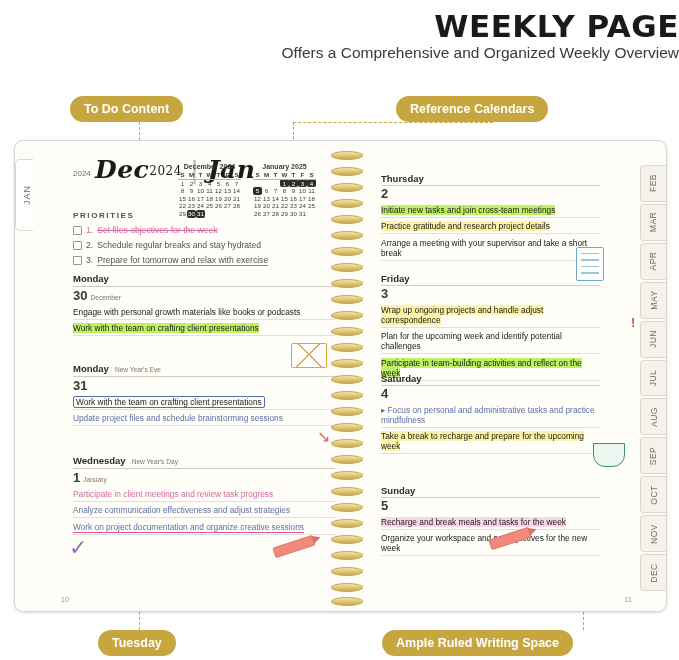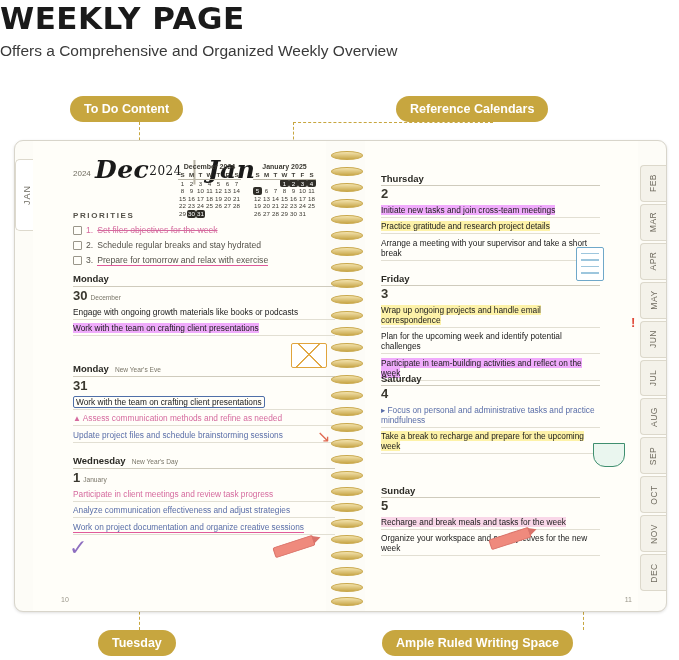--- a/index.html
+++ b/index.html
@@ -5,30 +5,30 @@
   html,body{margin:0;padding:0;}
   body{
     width:679px;height:660px;
     background:#ffffff;
     font-family:"Liberation Sans", sans-serif;
     color:#1a1a1a;
     overflow:hidden;
     position:relative;
   }
   
-  .hdr{ text-align:left; padding-top:0; }
+  .hdr{ text-align:right; padding-top:8px; }
   .hdr h1{
     margin:0;
     font-size:31px;
     letter-spacing:.5px;
     font-weight:800;
     font-family:"DejaVu Sans", sans-serif;
   }
   .hdr p{
-    margin:6px 0 0 0;
+    margin:0 0 0 0;
     font-size:15.5px;
     color:#3a3a3a;
     font-weight:400;
   }
 
   
   .callout{
     position:absolute;
     background:#c9a227;
     background:#c7a63f;
@@ -133,21 +133,21 @@
   .mini td.hd{font-weight:700;border-bottom:.5px solid #b8b4a6;}
   .mini td.mk{background:#2f2d27;color:#fff;border-radius:2px;}
 
   
   .prio{position:absolute;left:0;top:56px;width:258px;}
   .prio .ttl{font-size:8px;letter-spacing:1.6px;color:#55524a;font-weight:700;}
   .prio .row{display:flex;align-items:flex-start;gap:4px;margin-top:5px;font-size:8.6px;}
   .box{width:7px;height:7px;border:1px solid #9a968a;border-radius:1px;flex:none;margin-top:1px;}
   .hl-pink{background:#f9d7e8;}
   .hl-yel{background:#fdf2a8;}
-  .hl-grn{background:#f0abfc;}
+  .hl-grn{background:#bef264;}
   .pen-pink{color:#d56a9e;}
   .pen-blue{color:#5a6ea8;}
   .pen-gray{color:#55524a;}
   .strike{text-decoration:line-through;}
 
   
   .dblk{position:absolute;left:0;width:262px;}
   .dhead{display:flex;align-items:baseline;gap:6px;border-bottom:1px solid #cfcbbd;padding-bottom:2px;}
   .dname{font-size:9.5px;font-weight:700;color:#2b2a25;}
   .dsub{font-size:6.6px;color:#7a7669;}
@@ -371,32 +371,31 @@
           <span class="pen-gray">3.</span>
           <span class="pen-gray" style="border-bottom:1.2px solid #e05a9a;">Prepare for tomorrow and relax with exercise</span>
         </div>
       </div>
 
       <div class="dblk" style="top:118px;">
         <div class="dhead">
           <span class="dname">Monday</span>
         </div>
         <div class="dnum"><span>30</span><span class="mo">December</span></div>
-        <div class="line">Engage with ongoing growth materials like books or podcasts</div>
+        <div class="line">Engage with personal growth materials like books or podcasts</div>
         <div class="line"><span class="hl-grn">Work with the team on crafting client presentations</span></div>
       </div>
 
       <div class="dblk" style="top:208px;">
         <div class="dhead">
           <span class="dname">Monday</span>
           <span class="dsub">New Year's Eve</span>
         </div>
         <div class="dnum"><span>31</span></div>
         <div class="line"><span style="border:1px solid #4f6fa8;padding:0 2px;border-radius:2px;">Work with the team on crafting client presentations</span></div>
-        <div class="line pen-pink"><span class="tri">▲</span> <span>Assess communication methods and refine as needed</span></div>
         <div class="line pen-blue">Update project files and schedule brainstorming sessions</div>
       </div>
 
       <div class="dblk" style="top:300px;">
         <div class="dhead">
           <span class="dname">Wednesday</span>
           <span class="dsub">New Year's Day</span>
         </div>
         <div class="dnum"><span>1</span><span class="mo">January</span></div>
         <div class="line pen-pink">Participate in client meetings and review task progress</div>
@@ -453,21 +452,21 @@
         <div class="rnum">2</div>
         <div class="line"><span class="hl-grn">Initiate new tasks and join cross-team meetings</span></div>
         <div class="line"><span class="hl-yel">Practice gratitude and research project details</span></div>
         <div class="line">Arrange a meeting with your supervisor and take a short break</div>
       </div>
 
       <div class="rblk" style="top:118px;">
         <div class="rname">Friday</div>
         <div class="rdiv"></div>
         <div class="rnum">3</div>
-        <div class="line"><span class="hl-yel">Wrap up ongoing projects and handle email correspondence</span></div>
+        <div class="line"><span class="hl-yel">Wrap up ongoing projects and handle adjust correspondence</span></div>
         <div class="line">Plan for the upcoming week and identify potential challenges</div>
         <div class="line"><span class="hl-grn">Participate in team-building activities and reflect on the week</span></div>
       </div>
 
       <div class="rblk" style="top:218px;">
         <div class="rname">Saturday</div>
         <div class="rdiv"></div>
         <div class="rnum">4</div>
         <div class="line pen-blue">▸ <span>Focus on personal and administrative tasks and practice mindfulness</span></div>
         <div class="line"><span class="hl-yel">Take a break to recharge and prepare for the upcoming week</span></div>

